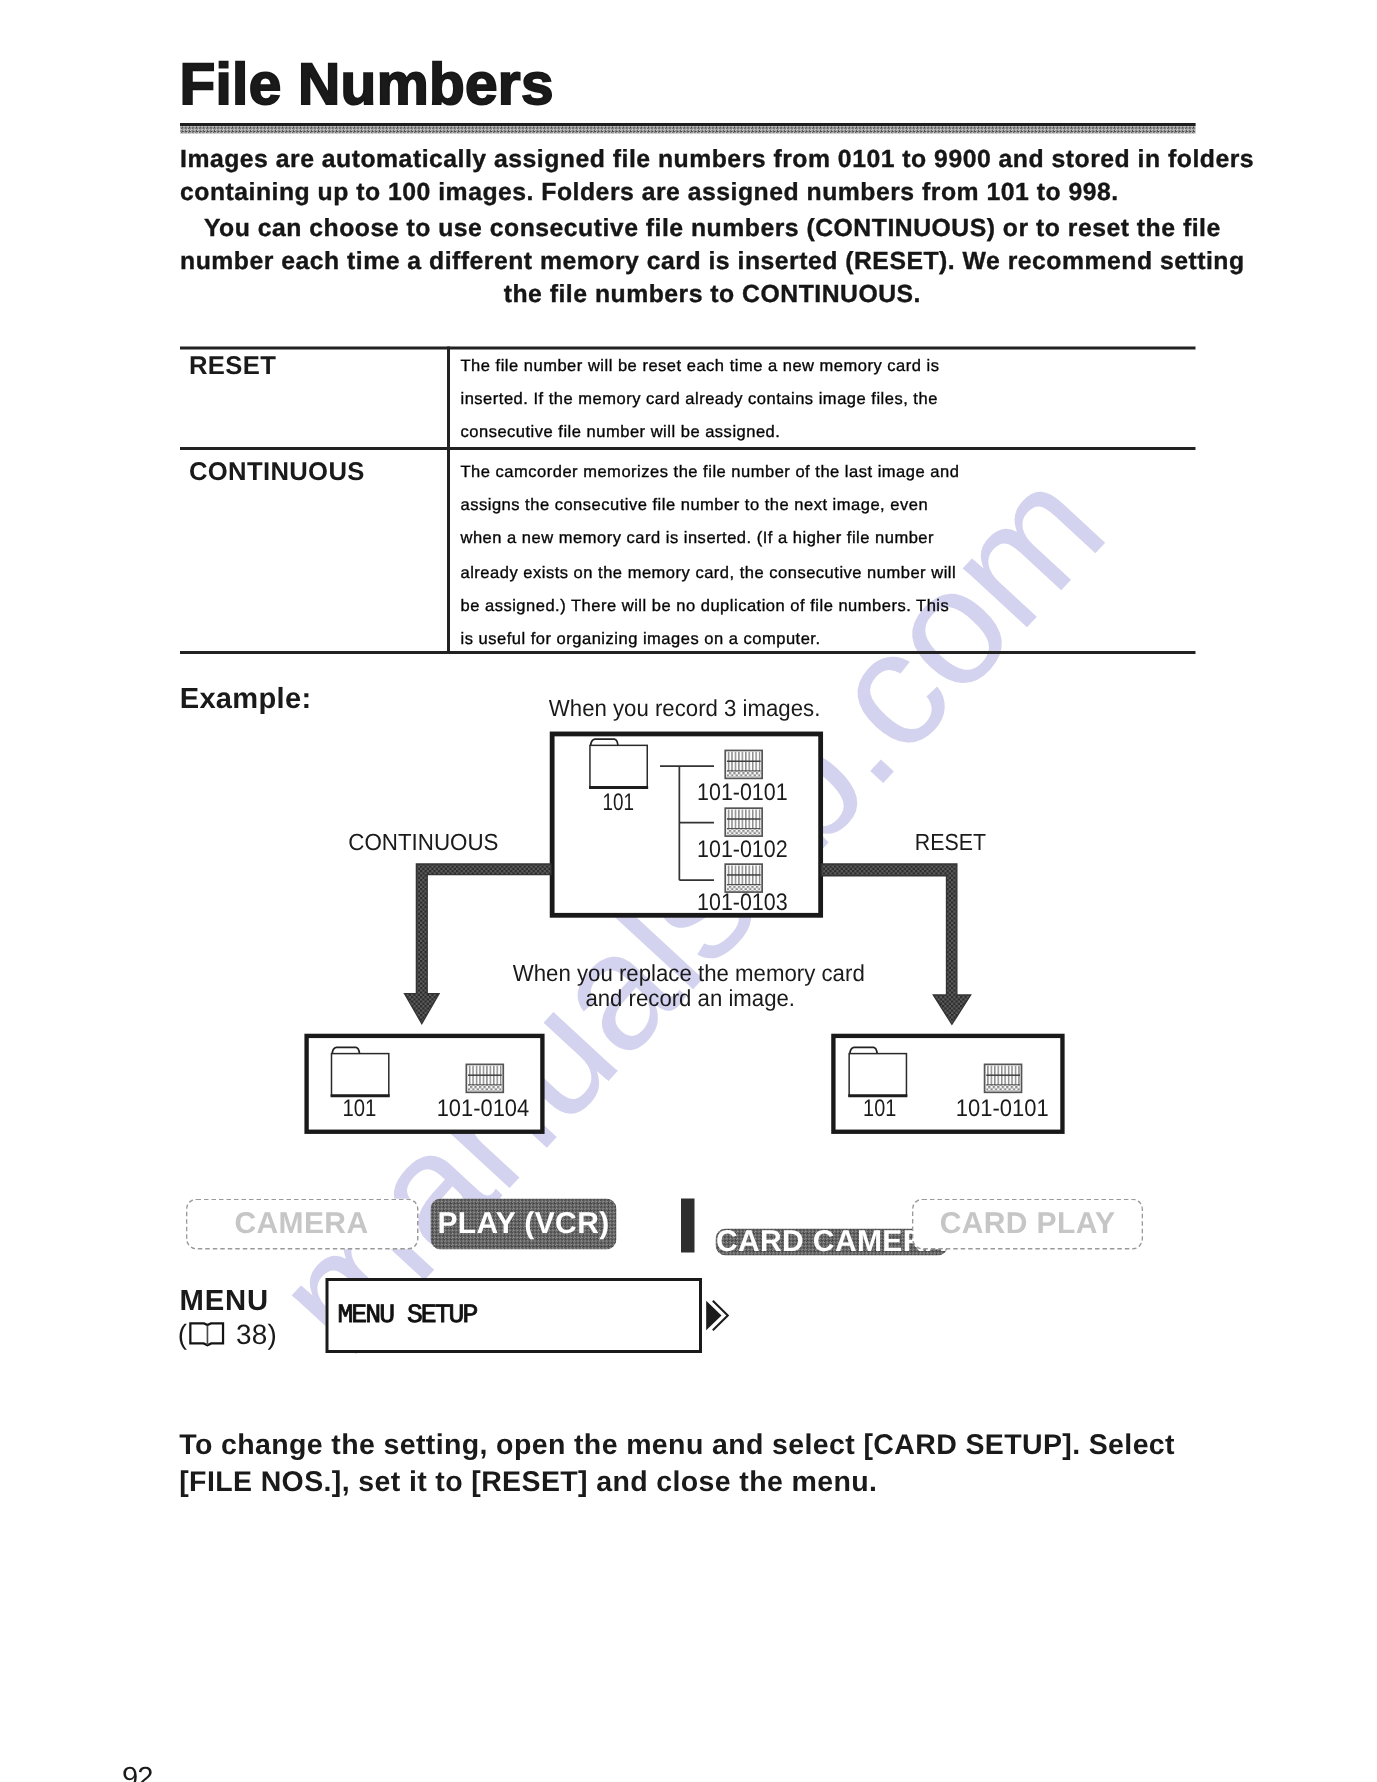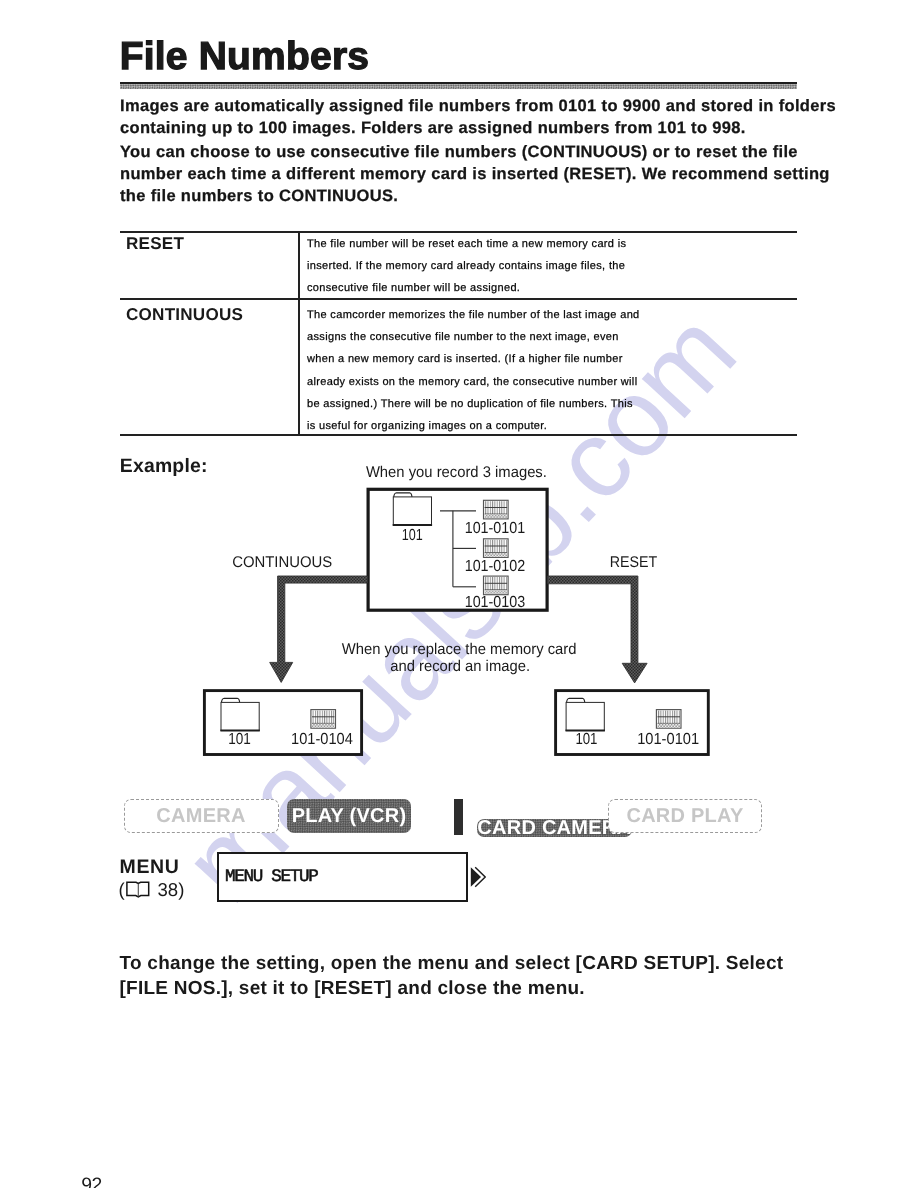--- a/index.html
+++ b/index.html
@@ -14,21 +14,21 @@
      background-image:
        linear-gradient(to bottom,#1d1d1d 0,#1d1d1d 2.1px,transparent 2.1px),
        linear-gradient(45deg,rgba(255,255,255,.55) 25%,transparent 25%,transparent 75%,rgba(255,255,255,.55) 75%),
        linear-gradient(45deg,rgba(0,0,0,.55) 25%,transparent 25%,transparent 75%,rgba(0,0,0,.55) 75%);
      background-size:100% 100%,2.4px 2.4px,2.4px 2.4px;
      background-position:0 0,0 0,1.2px 1.2px;}
 
   
   .btxt{position:absolute;font-size:16.5px;letter-spacing:0.34px;line-height:22.2px;white-space:pre;color:#161616;font-weight:bold;-webkit-text-stroke:0.25px #161616;}
   #p1{left:120px;top:95px;}
-  #p2{left:120px;top:141px;}
+  #p2{left:120px;top:141px;text-align:center;}
 
   
   #tbl{position:absolute;left:120px;top:231px;width:677px;}
   .hline{position:absolute;left:0;width:677px;height:2px;background:#222;}
   .vline{position:absolute;left:178px;width:2px;background:#222;}
   .tcell-label{position:absolute;font-size:17.1px;font-weight:bold;letter-spacing:0.22px;white-space:pre;}
   .tcell-body{position:absolute;font-size:11px;letter-spacing:0.34px;line-height:22.2px;white-space:pre;color:#000000;-webkit-text-stroke:0.25px #161616;}
 
   
   #exlabel{position:absolute;left:119.8px;top:455.5px;font-size:19.4px;font-weight:bold;letter-spacing:0.2px;line-height:20px;}

